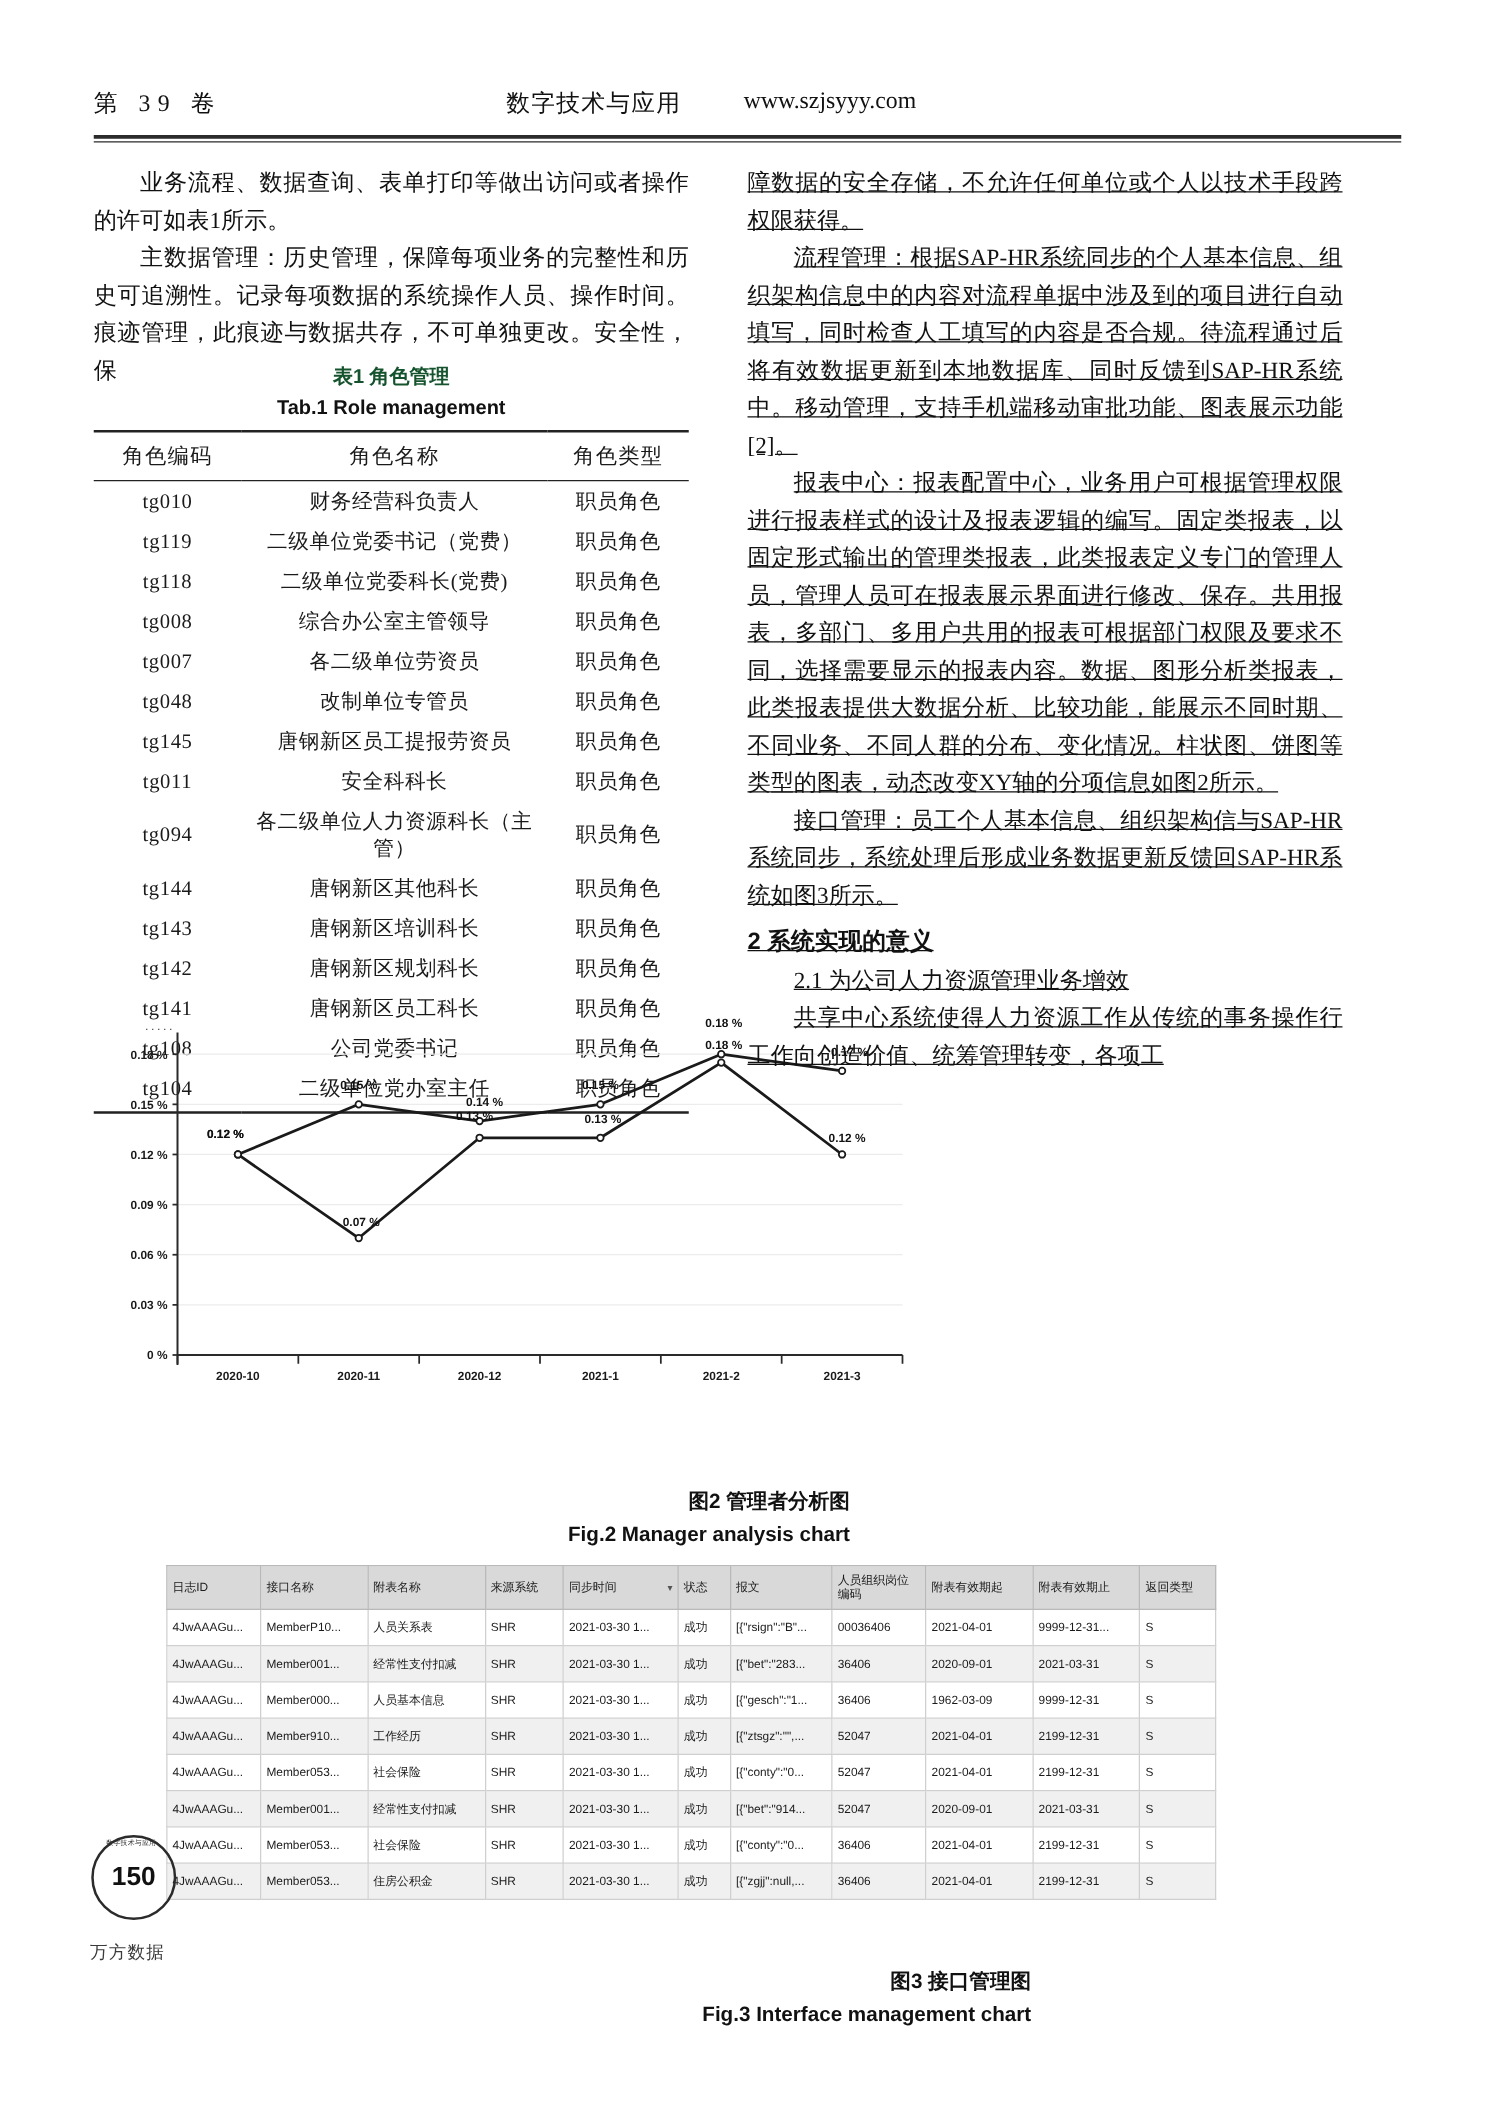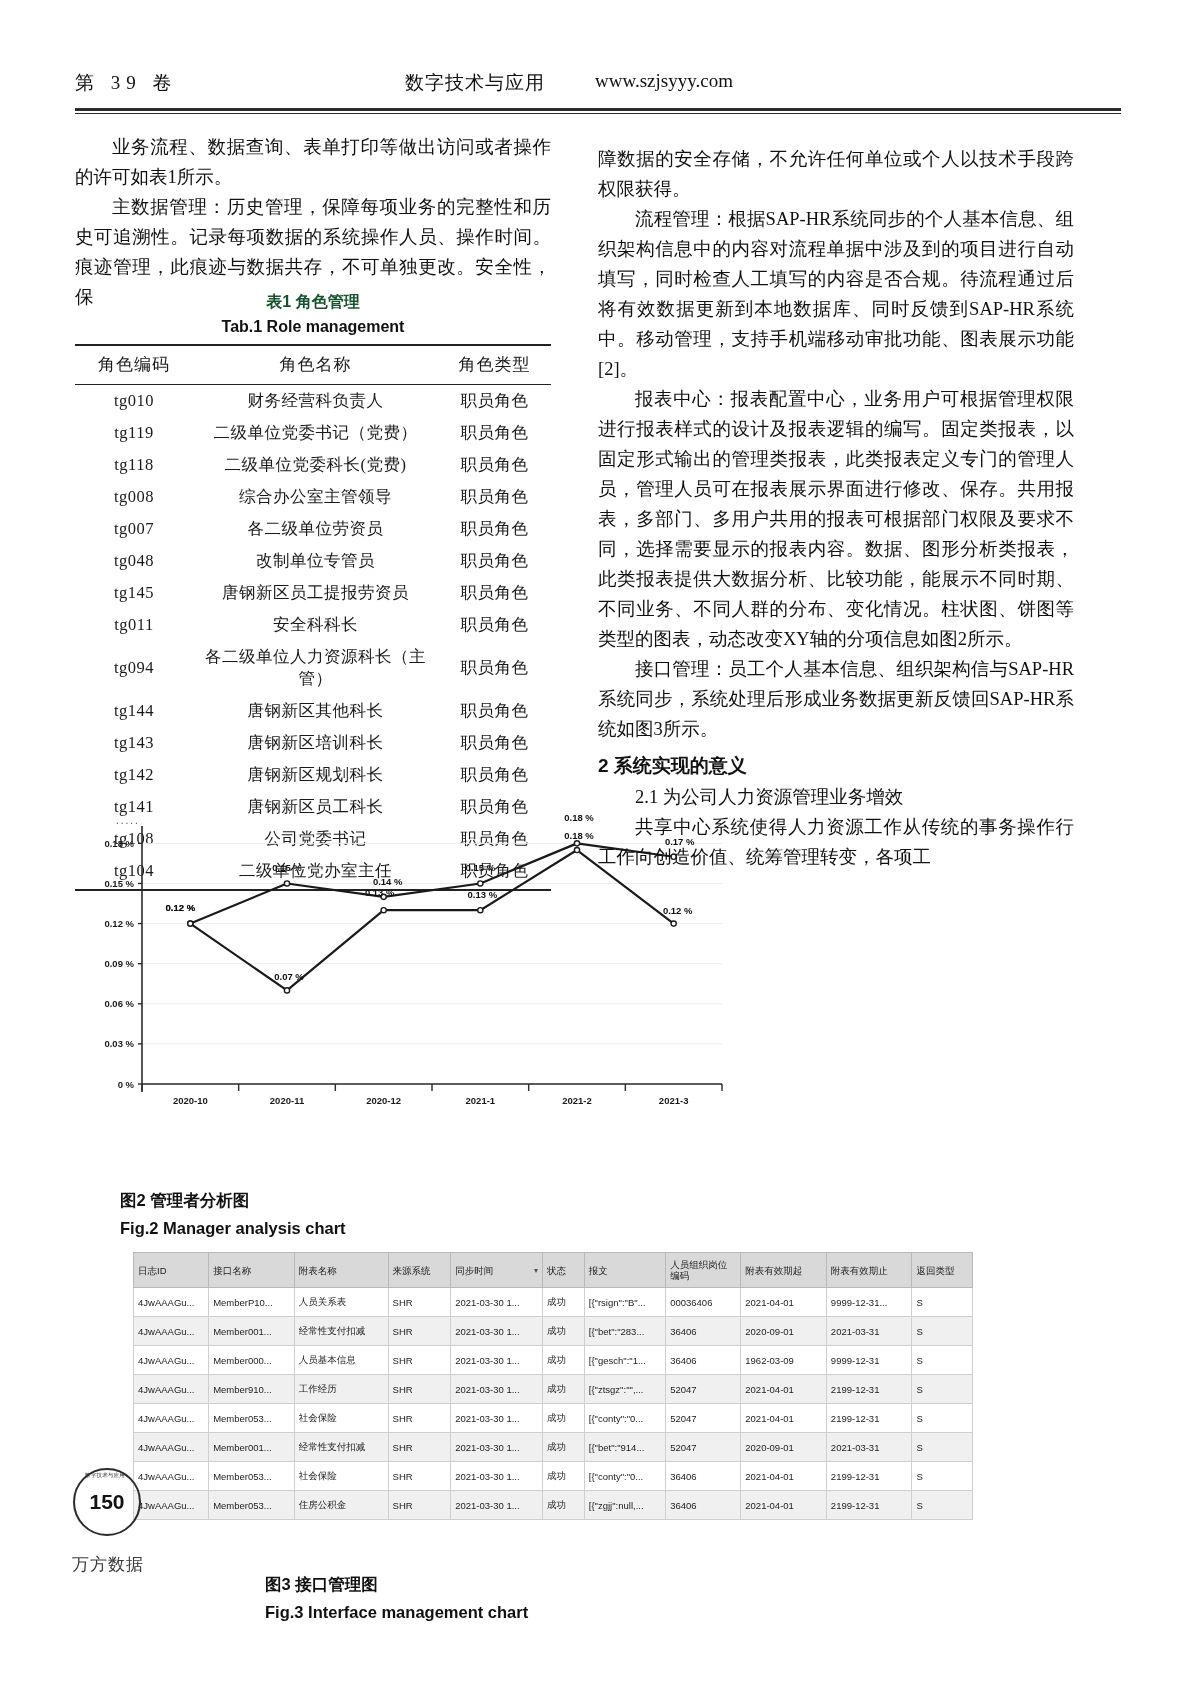--- a/index.html
+++ b/index.html
@@ -65,21 +65,21 @@
   
   .col {
     position: absolute;
     width: 476px;
     font-size: 18.5px;
     line-height: 30px;
     text-align: justify;
     color: #111;
   }
   .col-left  { left: 75px;  top: 132px; }
-  .col-right { left: 598px; top: 144px; }
+  .col-right { left: 598px; top: 132px; text-decoration: underline; }
 
   .col p {
     margin: 0;
     text-indent: 2em;
   }
   .col p.noindent { text-indent: 0; }
   .col h3 {
     margin: 6px 0 0 0;
     font-size: 19px;
     font-weight: bold;
@@ -145,21 +145,21 @@
   .fig2 {
     position: absolute;
     left: 80px; top: 812px;
     width: 650px;
     height: 300px;
   }
   .fig2 svg { display:block; }
   .fig-cap {
     position: absolute;
     width: 560px;
-    text-align: left;
+    text-align: right;
     font-family: "Liberation Sans", sans-serif;
     font-size: 16.5px;
     font-weight: bold;
     color: #111;
   }
   #fig2-cap-cn { left: 120px; top: 1190px; }
   #fig2-cap-en { left: 120px; top: 1219px; }
 
   
   .fig3-wrap {
@@ -222,21 +222,21 @@
     text-align: center;
     font-size: 5.5px;
     color: #333;
     letter-spacing: .2px;
     line-height: 6px;
   }
   .wanfang {
     position: absolute;
     left: 72px; top: 1553px;
     font-family: Liberation Mono, monospace;
-    font-size: 17px;
+    font-size: 14px;
     color: #3a3a3a;
     letter-spacing: 1px;
   }
 
   .axis-lbl {
     font-family: "Liberation Sans", sans-serif;
     font-size: 9.5px;
     font-weight: bold;
     fill: #1a1a1a;
   }

